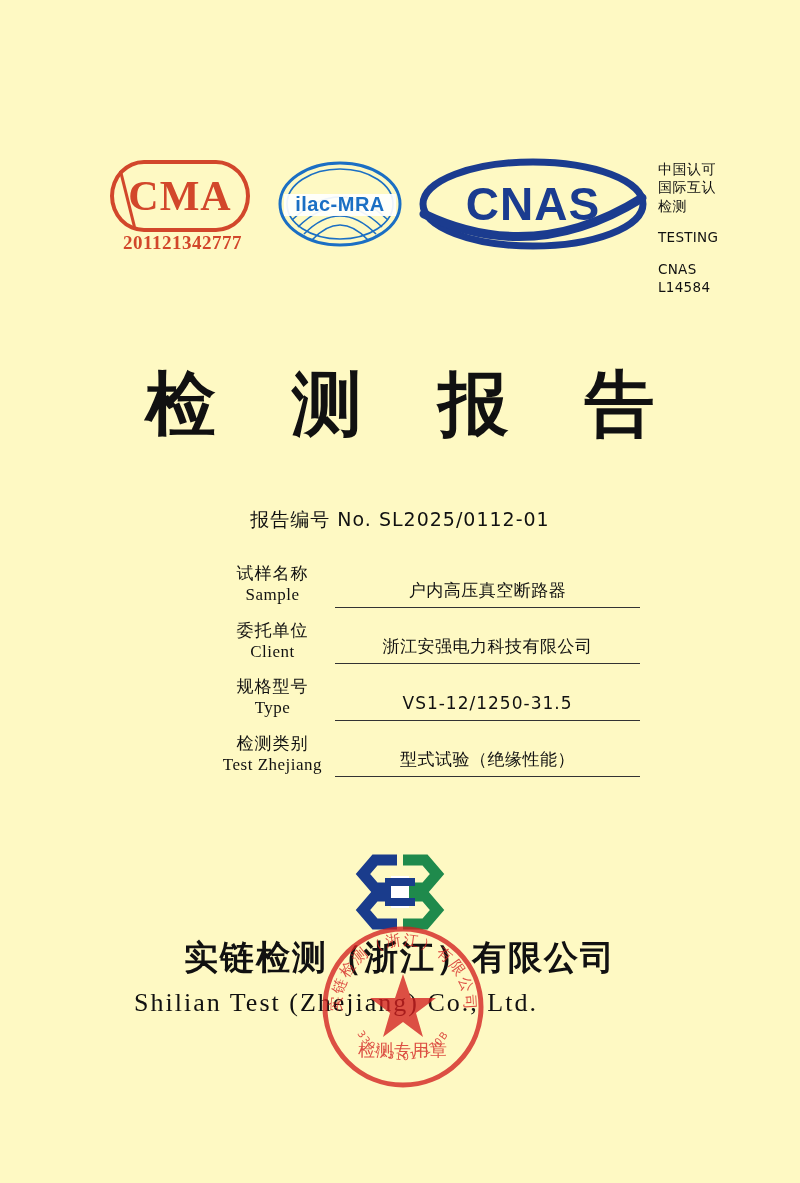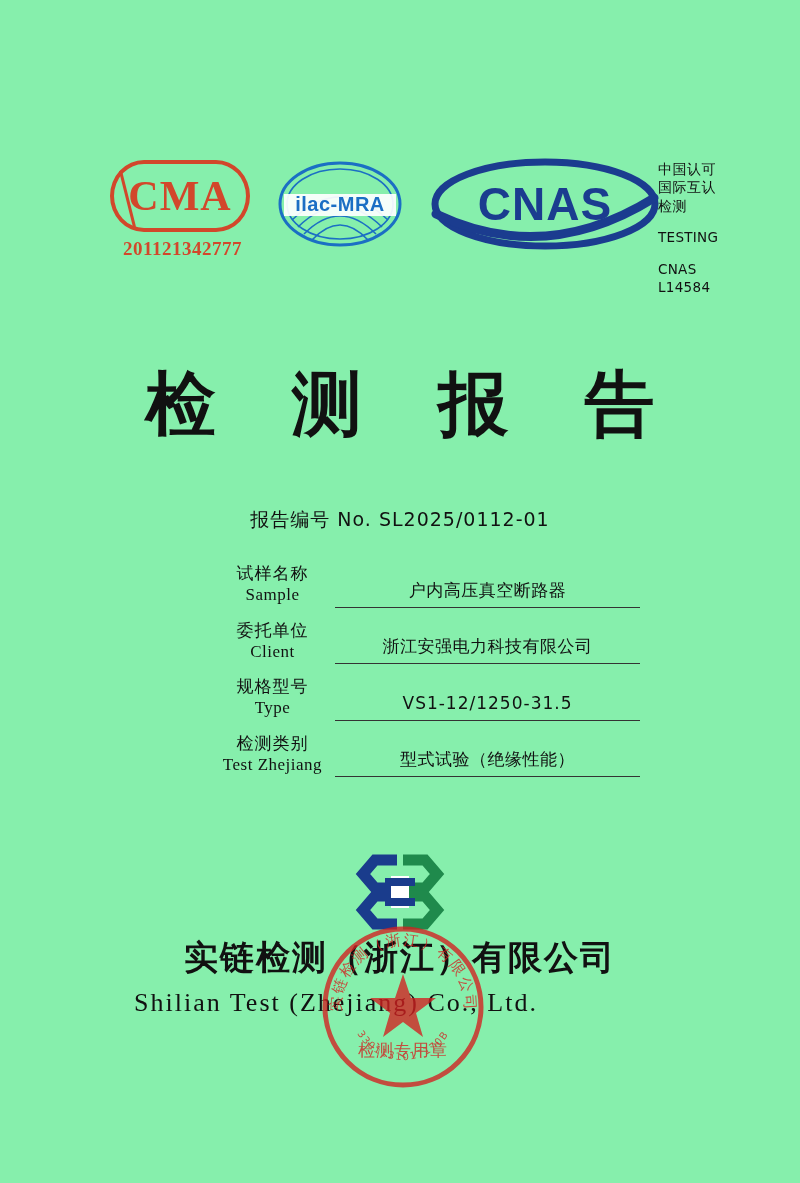--- a/index.html
+++ b/index.html
@@ -12,21 +12,21 @@
     height: 1183px;
     position: relative;
     font-family: "Liberation Serif", serif;
     color: #1a1a1a;
     overflow: hidden;
   }
 
   .page {
     position: absolute;
     inset: 0;
-    background: #86efac;
+    background: #fef9c3;
   }
 
   
   .logo-row {
     position: absolute;
     top: 146px;
     left: 110px;
     width: 590px;
     height: 130px;
   }
@@ -63,42 +63,41 @@
   .cma-badge .cma-slash {
     position: absolute;
     left: 12px;
     top: 6px;
     width: 3px;
     height: 58px;
     background: #d2472b;
     transform: rotate(-14deg);
   }
   .cma-number {
-    margin-top: 6px;
     font-family: "Liberation Serif", serif;
     font-size: 19px;
     font-weight: bold;
     letter-spacing: 0.5px;
     color: #d2472b;
   }
 
   
   .ilac {
     position: absolute;
     left: 166px;
     top: 14px;
     width: 128px;
     height: 88px;
   }
   .ilac svg { display: block; }
 
   
   .cnas {
     position: absolute;
-    left: 320px;
+    left: 308px;
     top: 12px;
     width: 230px;
     height: 92px;
   }
   .cnas svg { display: block; }
 
   
   .cnas-caption {
     position: absolute;
     left: 548px;

